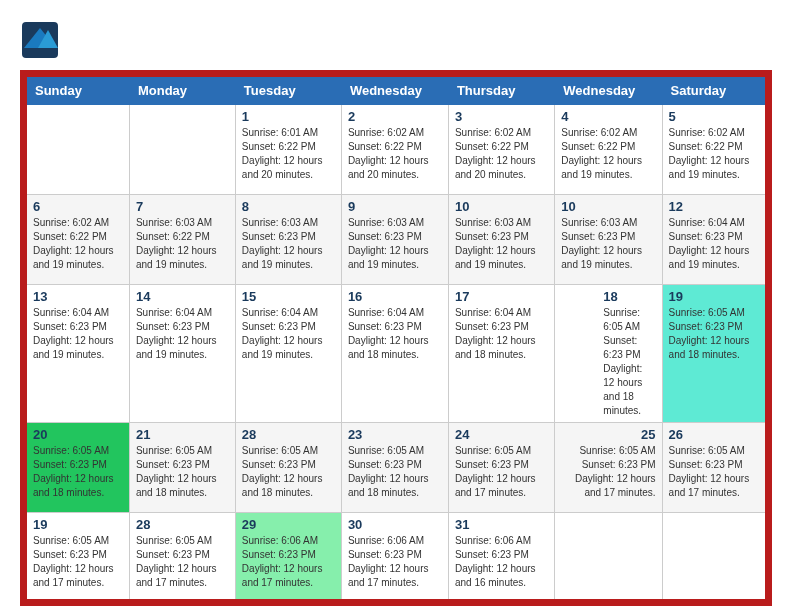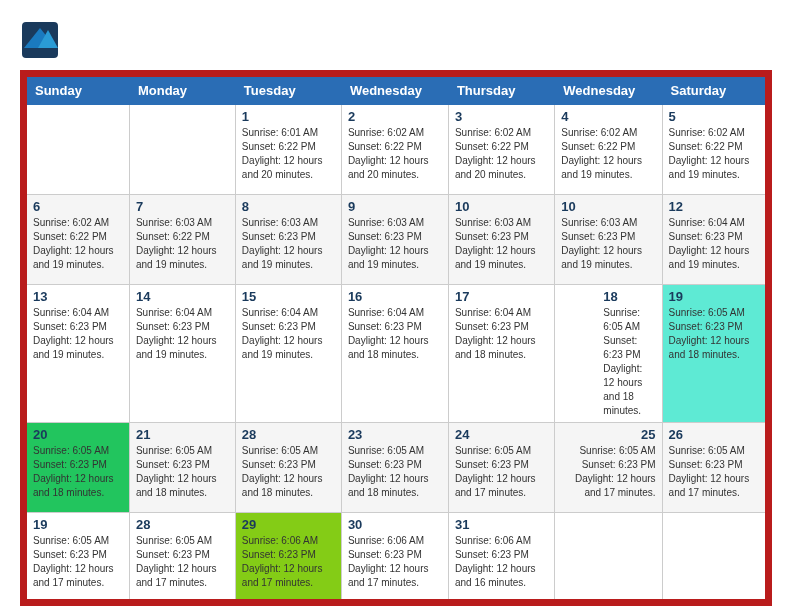--- a/index.html
+++ b/index.html
@@ -298,21 +298,21 @@
           <div class="day-info" style="white-space: pre-line;">Sunrise: 6:05 AM
 Sunset: 6:23 PM
 Daylight: 12 hours and 17 minutes.</div>
         </td>
         <td style="background-color: rgb(255, 255, 255);">
           <span class="day-number">28</span>
           <div class="day-info" style="white-space: pre-line;">Sunrise: 6:05 AM
 Sunset: 6:23 PM
 Daylight: 12 hours and 17 minutes.</div>
         </td>
-        <td style="background-color: #84cc16; margin-top: 44px;">
+        <td style="background-color: #86efac; margin-top: 44px;">
           <span class="day-number">29</span>
           <div class="day-info" style="white-space: pre-line;">Sunrise: 6:06 AM
 Sunset: 6:23 PM
 Daylight: 12 hours and 17 minutes.</div>
         </td>
         <td style="background-color: rgb(255, 255, 255);">
           <span class="day-number">30</span>
           <div class="day-info" style="white-space: pre-line;">Sunrise: 6:06 AM
 Sunset: 6:23 PM
 Daylight: 12 hours and 17 minutes.</div>

